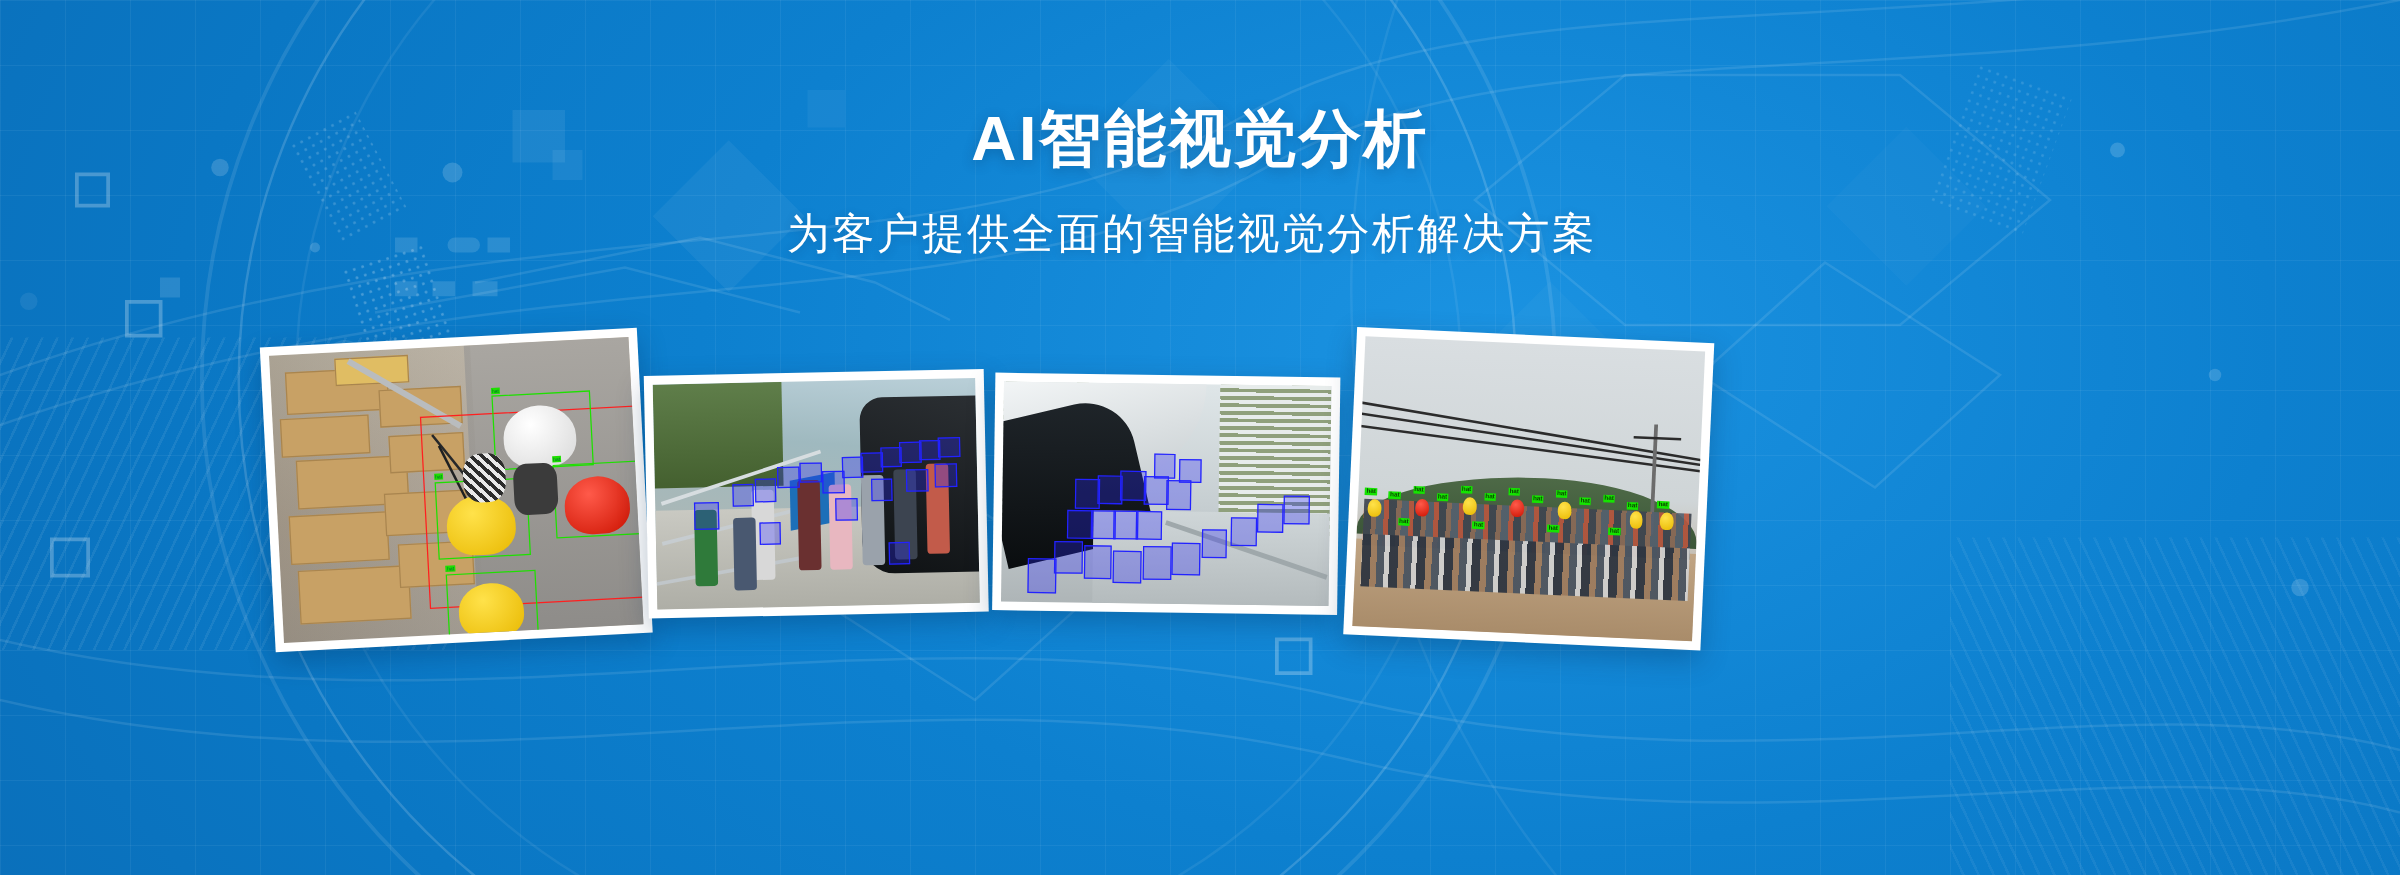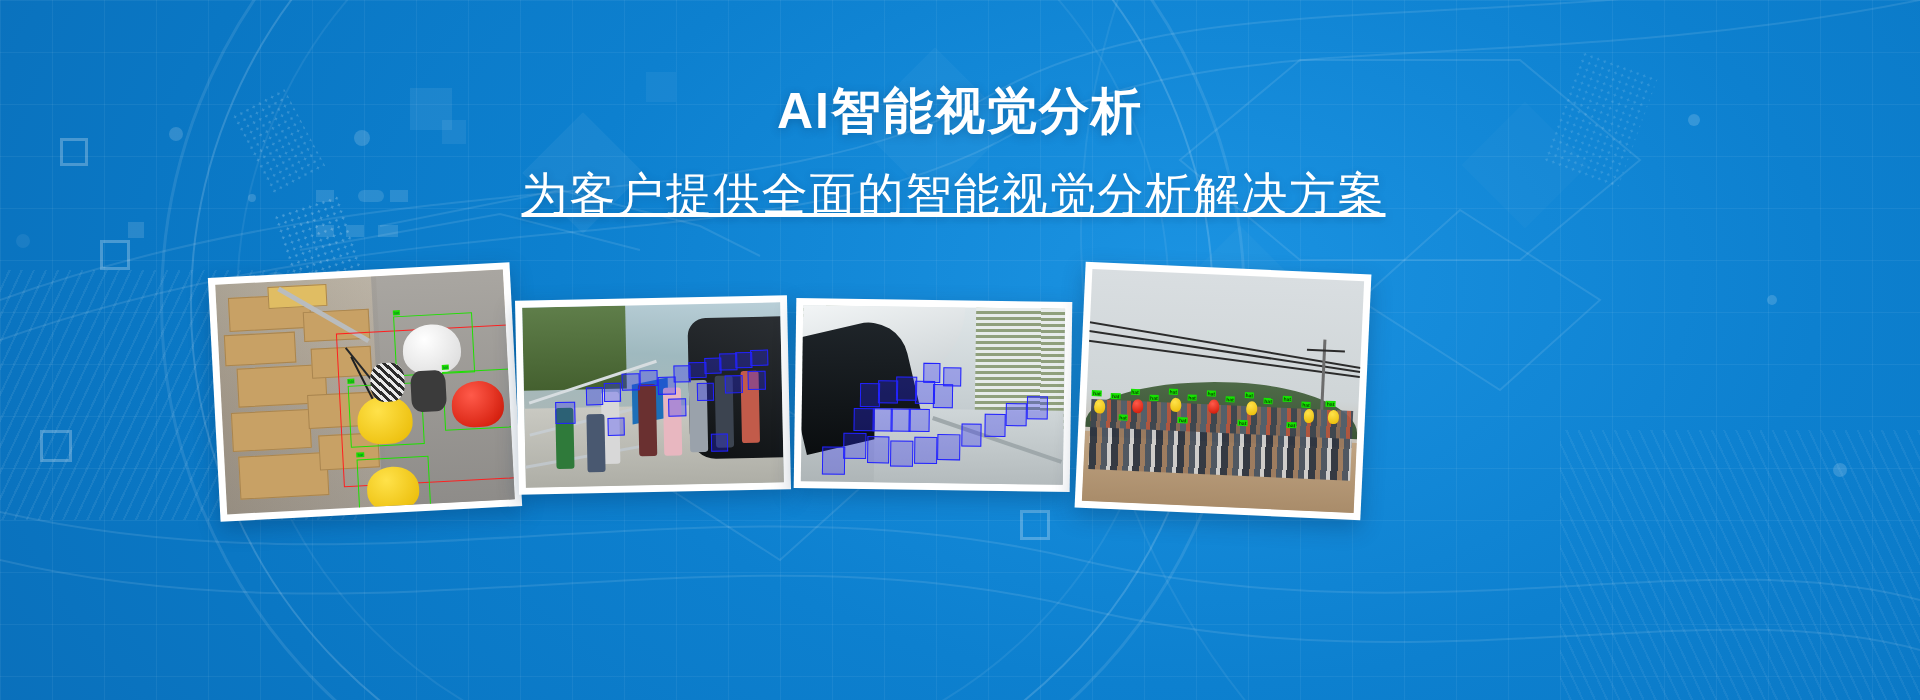--- a/index.html
+++ b/index.html
@@ -51,23 +51,22 @@
 
   
   .headings{
     position:absolute;left:0;right:0;top:84px;text-align:center;z-index:6;
   }
   .title{
     margin:0;color:#ffffff;font-size:50px;font-weight:bold;letter-spacing:2px;
     line-height:1.08;text-shadow:0 2px 10px rgba(0,40,80,.28);
   }
   .subtitle{
-    margin:26px 13px 0 0;color:#ffffff;font-size:46px;font-weight:normal;letter-spacing:2px;
+    margin:26px 13px 0 0;color:#ffffff;font-size:34px;font-weight:normal;letter-spacing:2px;
     text-shadow:0 2px 8px rgba(0,40,80,.22);
-    text-decoration:underline;
   }
 
   
   .strip{position:absolute;left:0;top:258px;width:1920px;height:260px;z-index:5;}
   .frame{
     position:absolute;background:#ffffff;padding:7px;
     box-shadow:0 8px 22px rgba(0,40,80,.30);
     overflow:hidden;
   }
   .photo{position:relative;width:100%;height:100%;overflow:hidden;background:#888;}

